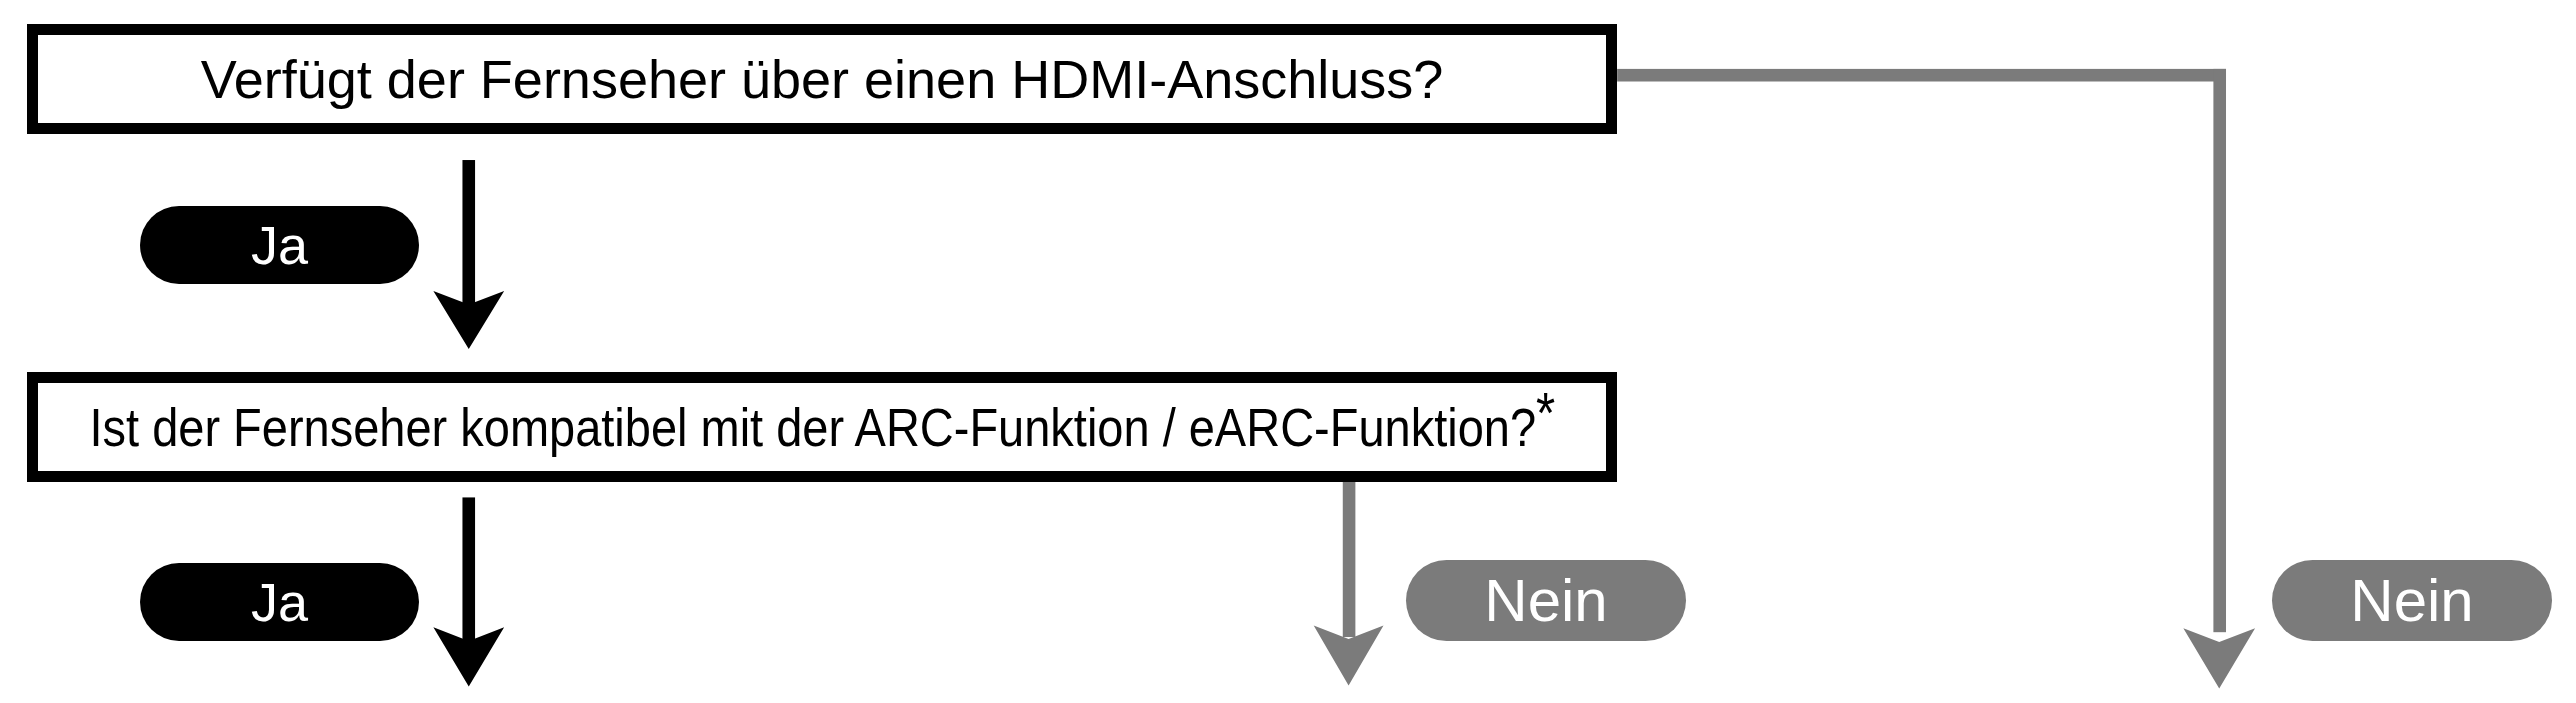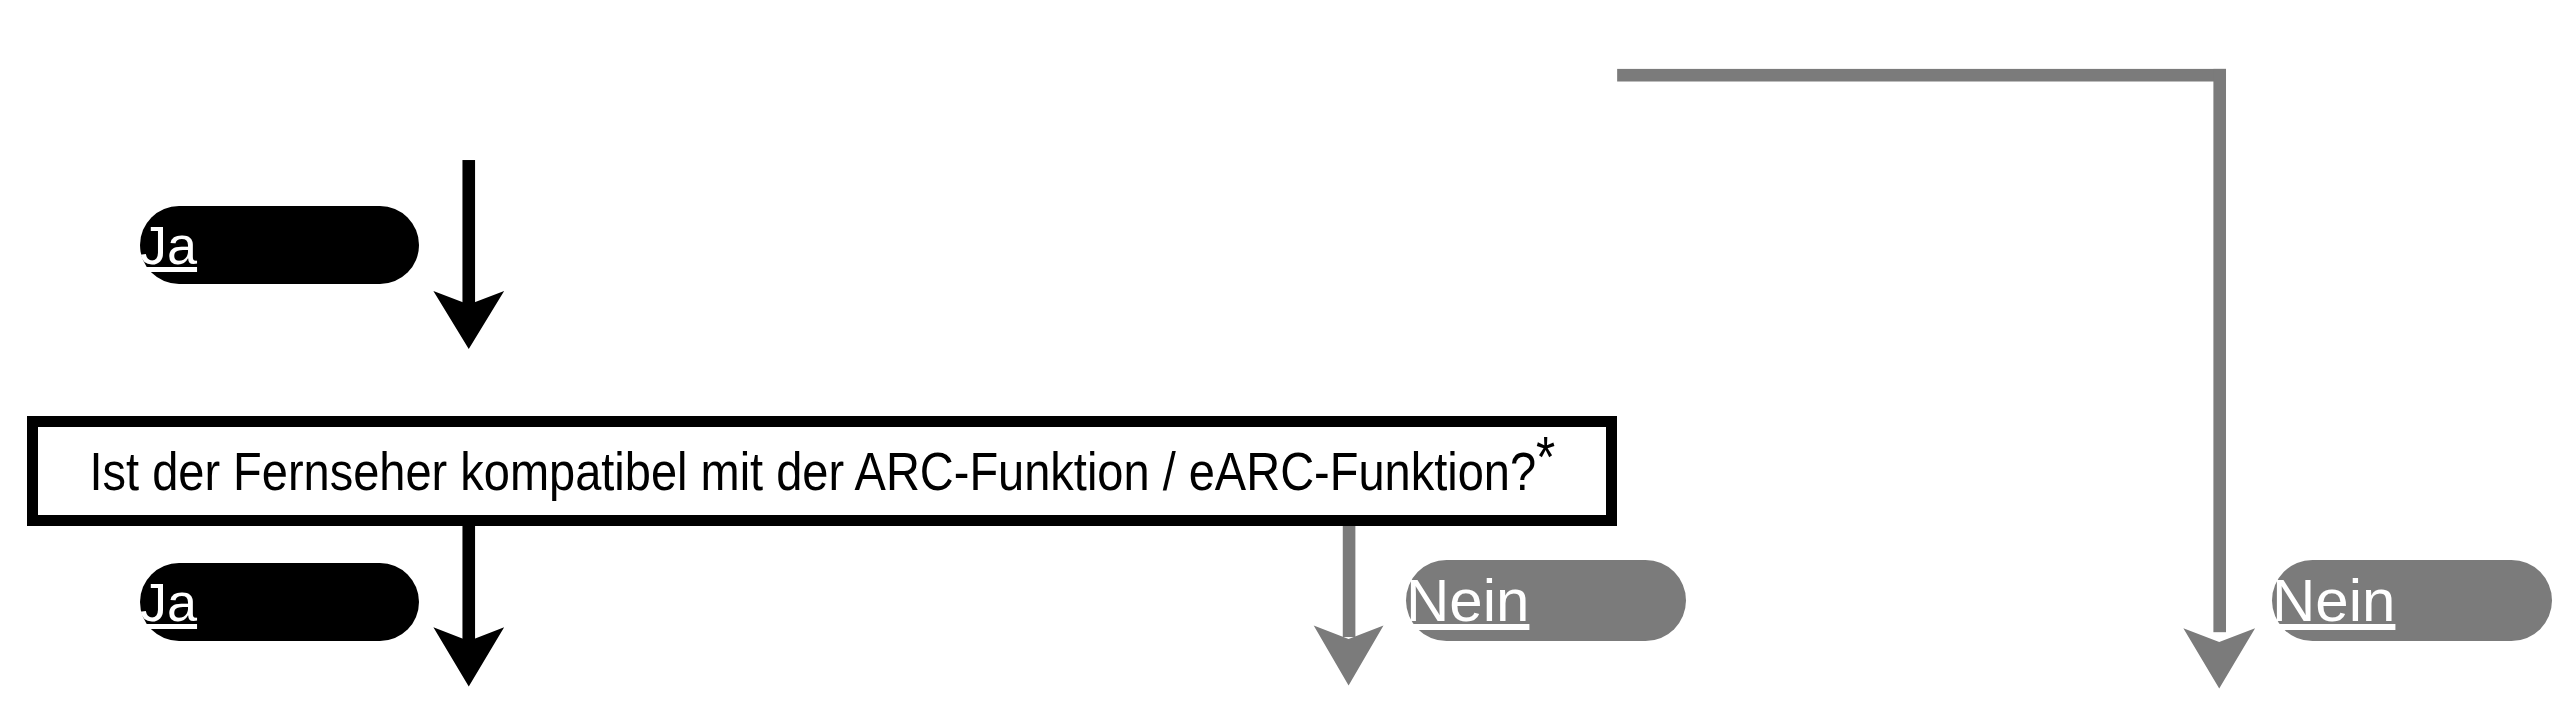--- a/index.html
+++ b/index.html
@@ -35,44 +35,44 @@
     width:1590px;
     height:110px;
     box-sizing:border-box;
     background:var(--c-background);
     border:11.6px solid var(--c-box-border);
     display:flex;
     align-items:center;
     justify-content:center;
   }
   .qbox1{top:24px;}
-  .qbox2{top:372px;margin-top:44px;}
+  .qbox2{top:372px;}
   .qtext{
     font-size:54px;
     line-height:1;
     color:var(--c-box-text);
     white-space:nowrap;
   }
   .qtext-inner{display:inline-block;}
   .qbox2 .qtext-inner{transform:scaleX(0.87);transform-origin:center center;}
   .footnote-sup{
     display:inline-block;
     font-size:1.05em;
     vertical-align:super;
     line-height:0;
     position:relative;
     top:5.8px;
   }
   .badge{
     position:absolute;
     display:flex;
     align-items:center;
+    justify-content:center;
     color:var(--c-badge-text);
     line-height:1;
-    text-decoration:underline;
   }
   .badge-yes{
     width:279px;height:78px;
     border-radius:39px;
     background:var(--c-yes-badge);
     font-size:54px;
   }
   .badge-no{
     width:280px;height:81px;
     border-radius:41px;
@@ -106,20 +106,25 @@
       <path class="connector-gray" d="M1355,645 L1391,659 L1427,645 L1391,707 Z"></path>
     </g>
 
     <g>
       <rect class="connector-gray" x="1668" y="71" width="628" height="13"></rect>
       <rect class="connector-gray" x="2283" y="71" width="13" height="581"></rect>
       <path class="connector-gray" d="M2252,648 L2289,662 L2326,648 L2289,710 Z"></path>
     </g>
   </svg>
 
+  <div class="qbox qbox1">
+    <span class="qtext">
+      <span class="qtext-inner">Verfügt der Fernseher über einen HDMI-Anschluss?</span>
+    </span>
+  </div>
 
   <div class="qbox qbox2">
     <span class="qtext">
       <span class="qtext-inner"><span>Ist der Fernseher kompatibel mit der ARC-Funktion / eARC-Funktion?</span><span class="footnote-sup">*</span></span>
     </span>
   </div>
 
   <div class="badge badge-yes" id="badge-ja-1">
     <span>Ja</span>
   </div>

